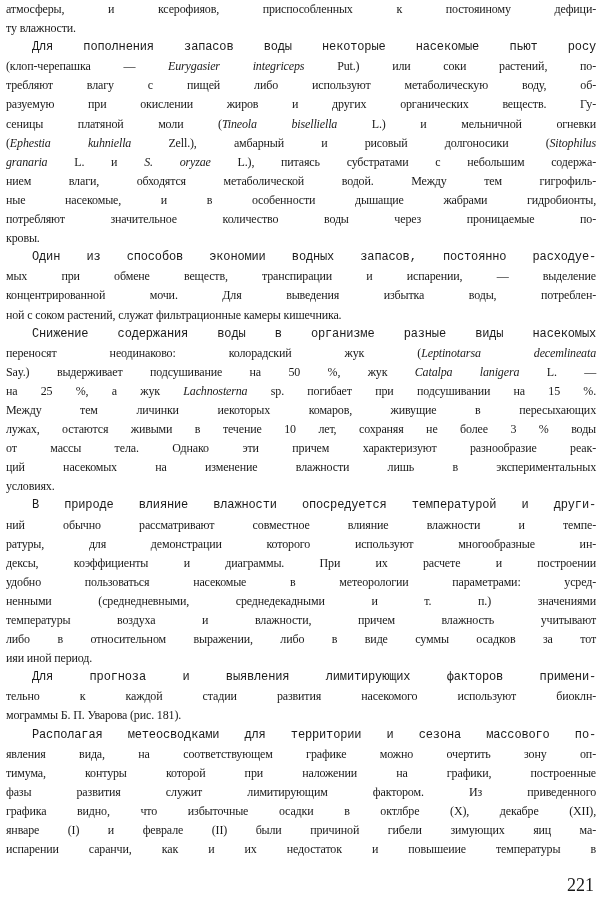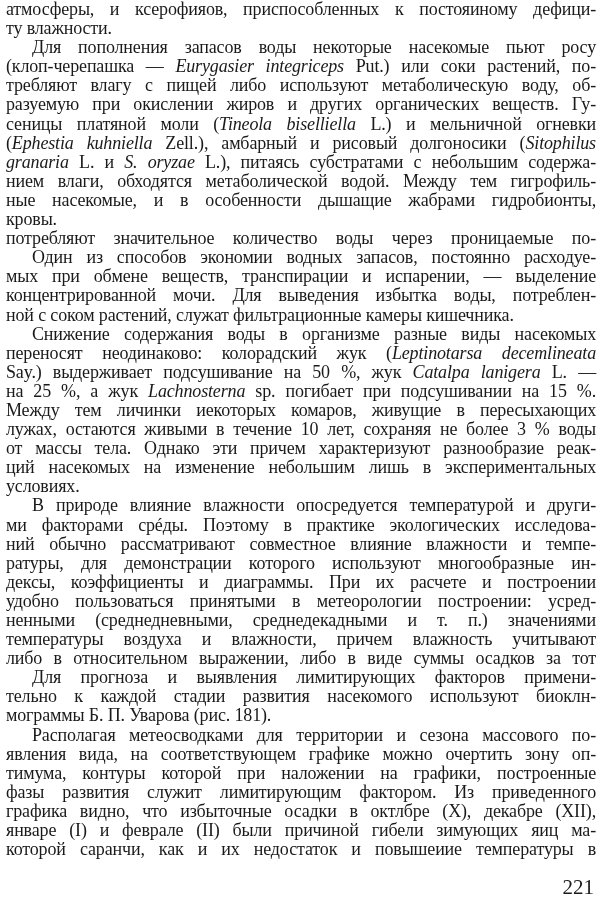--- a/index.html
+++ b/index.html
@@ -1,74 +1,74 @@
 <!DOCTYPE html>
 <html><head>
 <meta charset="utf-8">
 <style>
   html, body { margin: 0; padding: 0; background: #ffffff; }
   body { width: 600px; height: 909px; overflow: hidden; position: relative; }
   .page {
     position: absolute; left: 6px; top: 0; width: 590px;
     font-family: "Liberation Serif", "DejaVu Serif", serif;
-    font-size: 18px; line-height: 19.1px; color: #1a1a1a;
+    font-size: 12px; line-height: 19.1px; color: #1a1a1a;
     letter-spacing: -0.15px;
   }
   .line { display: block; white-space: nowrap; height: 19.1px; text-align: justify; text-align-last: justify; }
   .line.last { text-align-last: left; }
-  .line.indent { padding-left: 26px; }
+  .line.indent { padding-left: 26px; font-family: Liberation Mono, monospace; }
   .page-number {
     position: absolute; right: 6px; top: 875px;
     font-family: "Liberation Serif", "DejaVu Serif", serif;
-    font-size: 21px; color: #1a1a1a;
+    font-size: 18px; color: #1a1a1a;
   }
 </style>
 </head>
 <body>
 
 <div class="page" id="page">
     <span class="line">атмосферы, и ксерофияов, приспособленных к постояиному дефици-</span>
     <span class="line last">ту влажности.</span>
     <span class="line indent">Для пополнения запасов воды некоторые насекомые пьют росу</span>
     <span class="line">(клоп-черепашка — <i>Eurygasier integriceps</i> Put.) или соки растений, по-</span>
     <span class="line">требляют влагу с пищей либо используют метаболическую воду, об-</span>
     <span class="line">разуемую при окислении жиров и других органических веществ. Гу-</span>
     <span class="line">сеницы платяной моли (<i>Tineola biselliella</i> L.) и мельничной огневки</span>
     <span class="line">(<i>Ephestia kuhniella</i> Zell.), амбарный и рисовый долгоносики (<i>Sitophilus</i></span>
     <span class="line"><i>granaria</i> L. и <i>S. oryzae</i> L.), питаясь субстратами с небольшим содержа-</span>
     <span class="line">нием влаги, обходятся метаболической водой. Между тем гигрофиль-</span>
     <span class="line">ные насекомые, и в особенности дышащие жабрами гидробионты,</span>
+    <span class="line">потребляют значительное количество воды через проницаемые по-</span>
     <span class="line last">кровы.</span>
-    <span class="line">потребляют значительное количество воды через проницаемые по-</span>
     <span class="line indent">Один из способов экономии водных запасов, постоянно расходуе-</span>
     <span class="line">мых при обмене веществ, транспирации и испарении, — выделение</span>
     <span class="line">концентрированной мочи. Для выведения избытка воды, потреблен-</span>
     <span class="line last">ной с соком растений, служат фильтрационные камеры кишечника.</span>
     <span class="line indent">Снижение содержания воды в организме разные виды насекомых</span>
     <span class="line">переносят неодинаково: колорадский жук (<i>Leptinotarsa decemlineata</i></span>
     <span class="line">Say.) выдерживает подсушивание на 50 %, жук <i>Catalpa lanigera</i> L. —</span>
     <span class="line">на 25 %, а жук <i>Lachnosterna</i> sp. погибает при подсушивании на 15 %.</span>
     <span class="line">Между тем личинки иекоторых комаров, живущие в пересыхающих</span>
     <span class="line">лужах, остаются живыми в течение 10 лет, сохраняя не более 3 % воды</span>
     <span class="line">от массы тела. Однако эти причем характеризуют разнообразие реак-</span>
-    <span class="line">ций насекомых на изменение небольшим лишь в экспериментальных</span>
+    <span class="line">ций насекомых на изменение влажности лишь в экспериментальных</span>
     <span class="line last">условиях.</span>
     <span class="line indent">В природе влияние влажности опосредуется температурой и други-</span>
-    <span class="line">ми факторами срéды. Поэтому в практике экологических исследова-</span>
     <span class="line">ний обычно рассматривают совместное влияние влажности и темпе-</span>
     <span class="line">ратуры, для демонстрации которого используют многообразные ин-</span>
     <span class="line">дексы, коэффициенты и диаграммы. При их расчете и построении</span>
-    <span class="line">удобно пользоваться принятыми в метеорологии построении: усред-</span>
+    <span class="line">удобно пользоваться насекомые в метеорологии параметрами: усред-</span>
     <span class="line">ненными (среднедневными, среднедекадными и т. п.) значениями</span>
     <span class="line">температуры воздуха и влажности, причем влажность учитывают</span>
     <span class="line">либо в относительном выражении, либо в виде суммы осадков за тот</span>
+    <span class="line last">ияи иной период.</span>
     <span class="line indent">Для прогноза и выявления лимитирующих факторов примени-</span>
     <span class="line">тельно к каждой стадии развития насекомого используют биоклн-</span>
     <span class="line last">мограммы Б. П. Уварова (рис. 181).</span>
     <span class="line indent">Располагая метеосводками для территории и сезона массового по-</span>
     <span class="line">явления вида, на соответствующем графике можно очертить зону оп-</span>
     <span class="line">тимума, контуры которой при наложении на графики, построенные</span>
     <span class="line">фазы развития служит лимитирующим фактором. Из приведенного</span>
     <span class="line">графика видно, что избыточные осадки в октлбре (X), декабре (XII),</span>
     <span class="line">январе (I) и феврале (II) были причиной гибели зимующих яиц ма-</span>
-    <span class="line">которой саранчи, как и их недостаток и повышеиие температуры в</span>
+    <span class="line">испарении саранчи, как и их недостаток и повышеиие температуры в</span>
   </div>
 <div class="page-number">221</div>
 
 </body></html>

